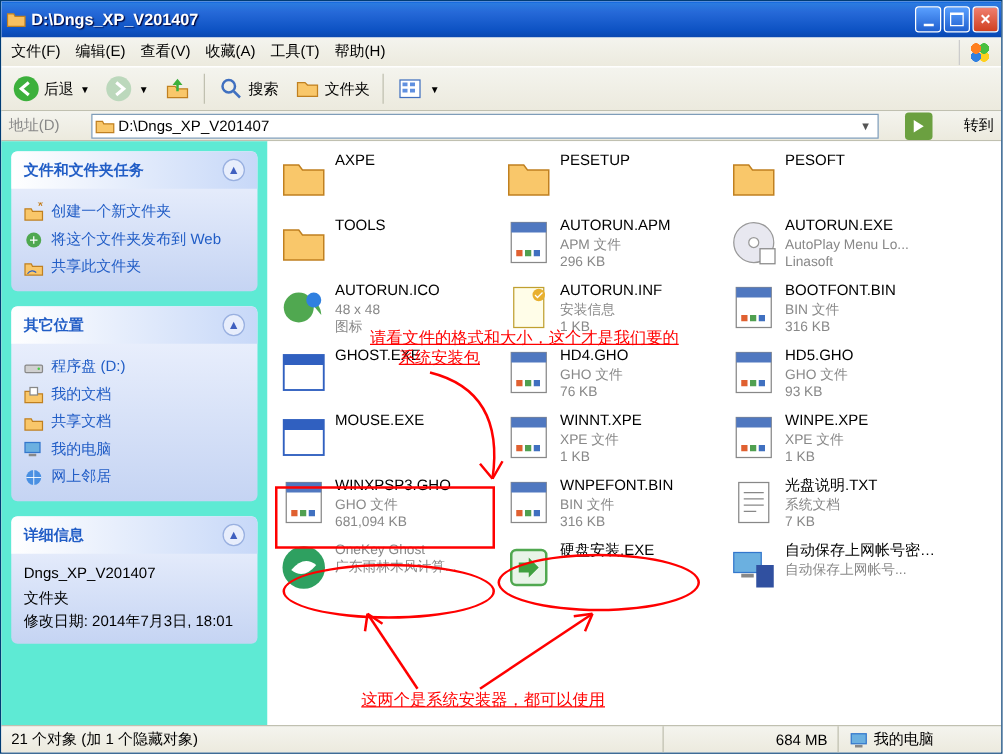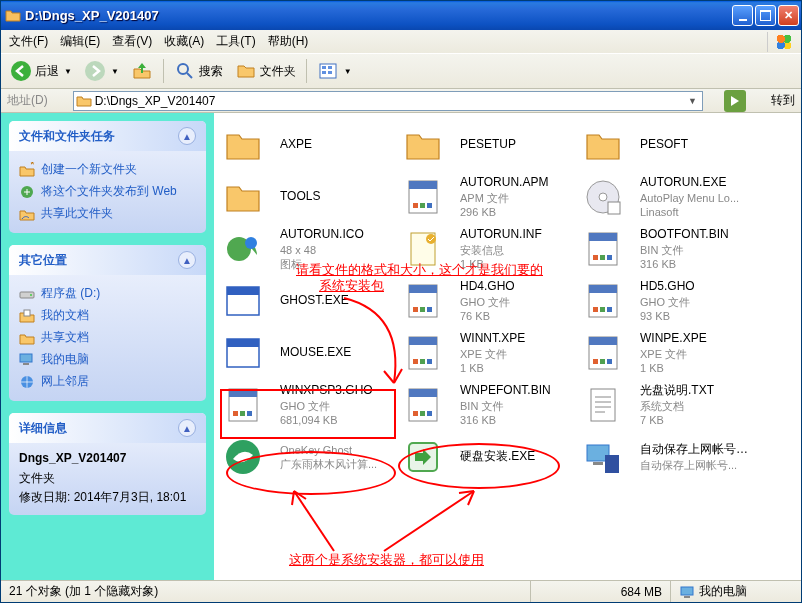--- a/index.html
+++ b/index.html
@@ -40,26 +40,26 @@
 
 .body { display:flex; height:467px; }
 
 .sidebar { width:213px; background:#5eead4; padding:8px; overflow:hidden; }
 .panel { background:linear-gradient(#f0f4fe,#c5d4f3); border-radius:5px; margin-bottom:12px; overflow:hidden; }
 .panel-hd { background:linear-gradient(to right,#fff,#c7d8f8); color:#215dc6; font-weight:bold; padding:6px 10px; display:flex; align-items:center; justify-content:space-between; font-size:13px; }
 .panel-hd .chev { width:18px; height:18px; border:1px solid #99b0e0; border-radius:50%; background:#e8eefc; display:flex; align-items:center; justify-content:center; font-size:10px; color:#4060c0; }
 .panel-body { padding:8px 10px; }
 .panel-link { display:flex; align-items:center; gap:6px; color:#215dc6; padding:3px 0; line-height:1.3; }
 .smico { width:16px; height:16px; display:inline-flex; align-items:center; justify-content:center; flex-shrink:0; }
-.details .det-name { font-weight:bold; color:#000; padding-bottom:4px; }
+.details .det-name { font-weight:normal; color:#000; padding-bottom:4px; }
 .details .det-line { color:#000; padding:1px 0; }
 
 .filearea { flex:1; background:#fff; position:relative; overflow:hidden; padding:6px 6px; }
 .files { display:flex; flex-wrap:wrap; align-content:flex-start; }
-.file { width:180px; height:52px; display:flex; align-items:center; gap:16px; padding:2px; }
+.file { width:180px; height:52px; display:flex; align-items:flex-start; gap:4px; padding:2px; }
 .fico { width:42px; height:42px; display:flex; align-items:center; justify-content:center; flex-shrink:0; }
 .finfo { flex:1; line-height:1.3; overflow:hidden; }
 .fname { color:#000; white-space:nowrap; overflow:hidden; text-overflow:ellipsis; }
 .fsub { color:#888; font-size:11px; white-space:nowrap; overflow:hidden; text-overflow:ellipsis; }
 
 .annot { position:absolute; color:#f00; font-size:13px; pointer-events:none;text-decoration:underline; }
 .redbox { position:absolute; border:2px solid #f00; pointer-events:none; }
 .redoval { position:absolute; border:2px solid #f00; border-radius:50%; pointer-events:none; }
 
 .statusbar { height:22px; background:linear-gradient(#f4f4ee,#eceade); border-top:1px solid #c0c0b0; display:flex; align-items:center; font-size:11px; }

